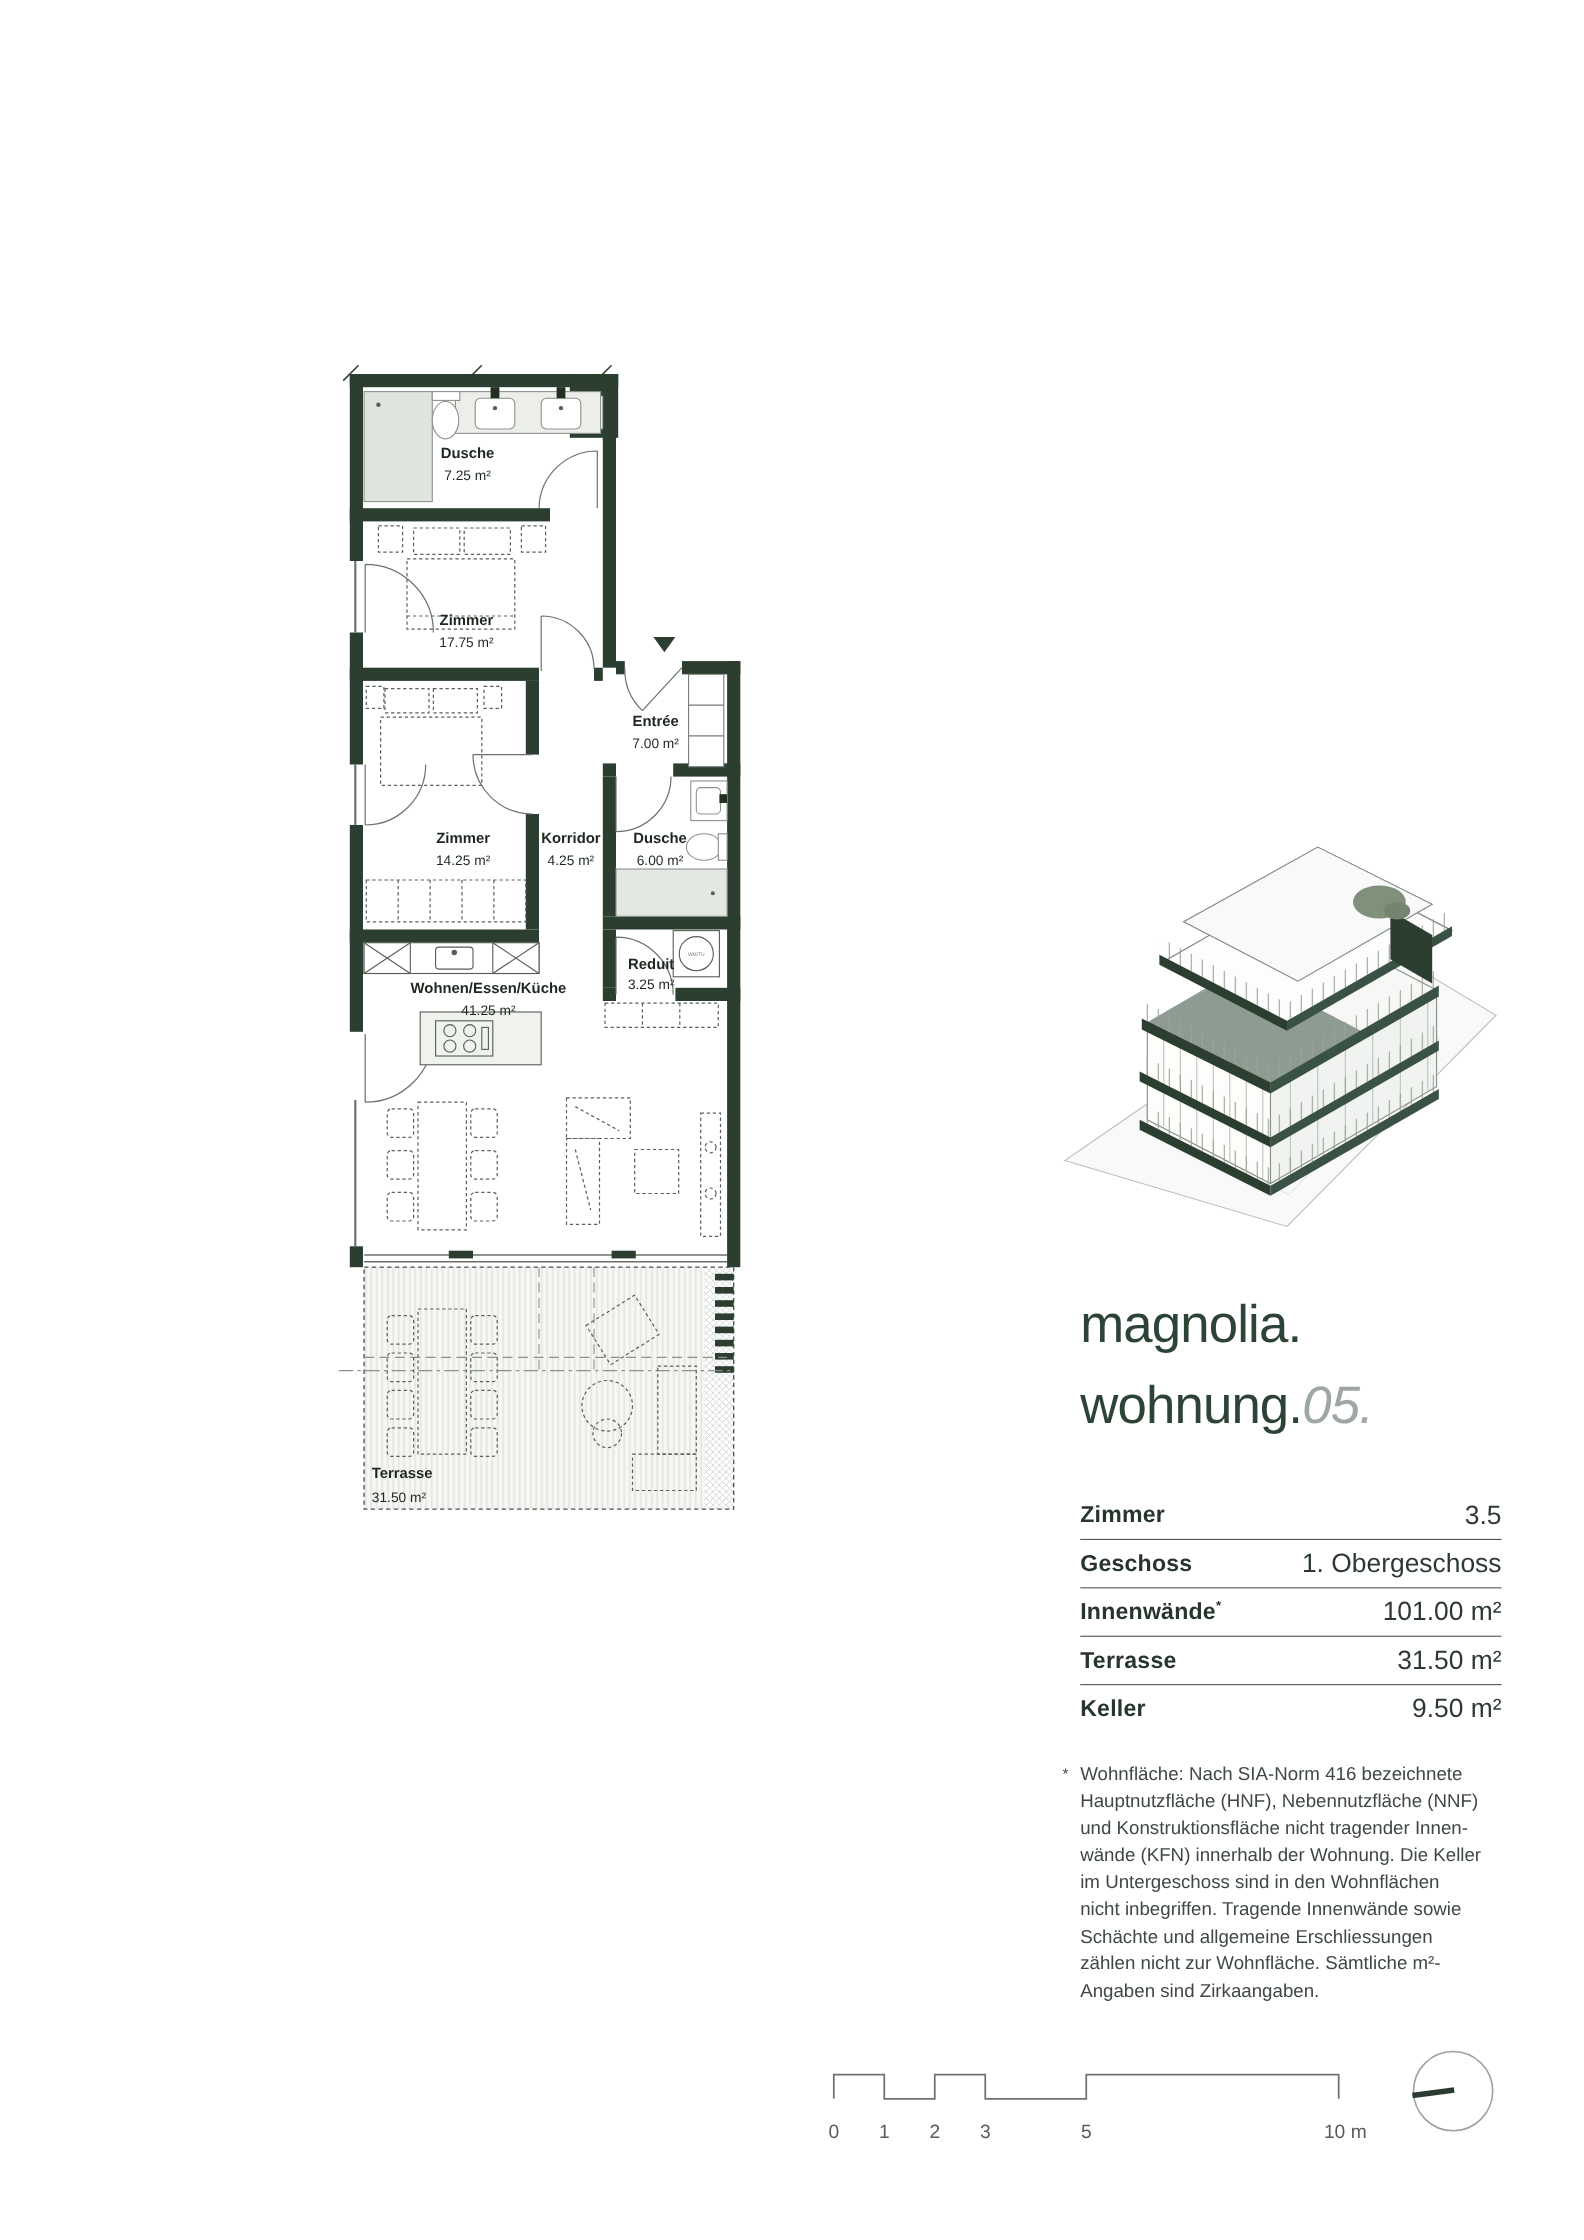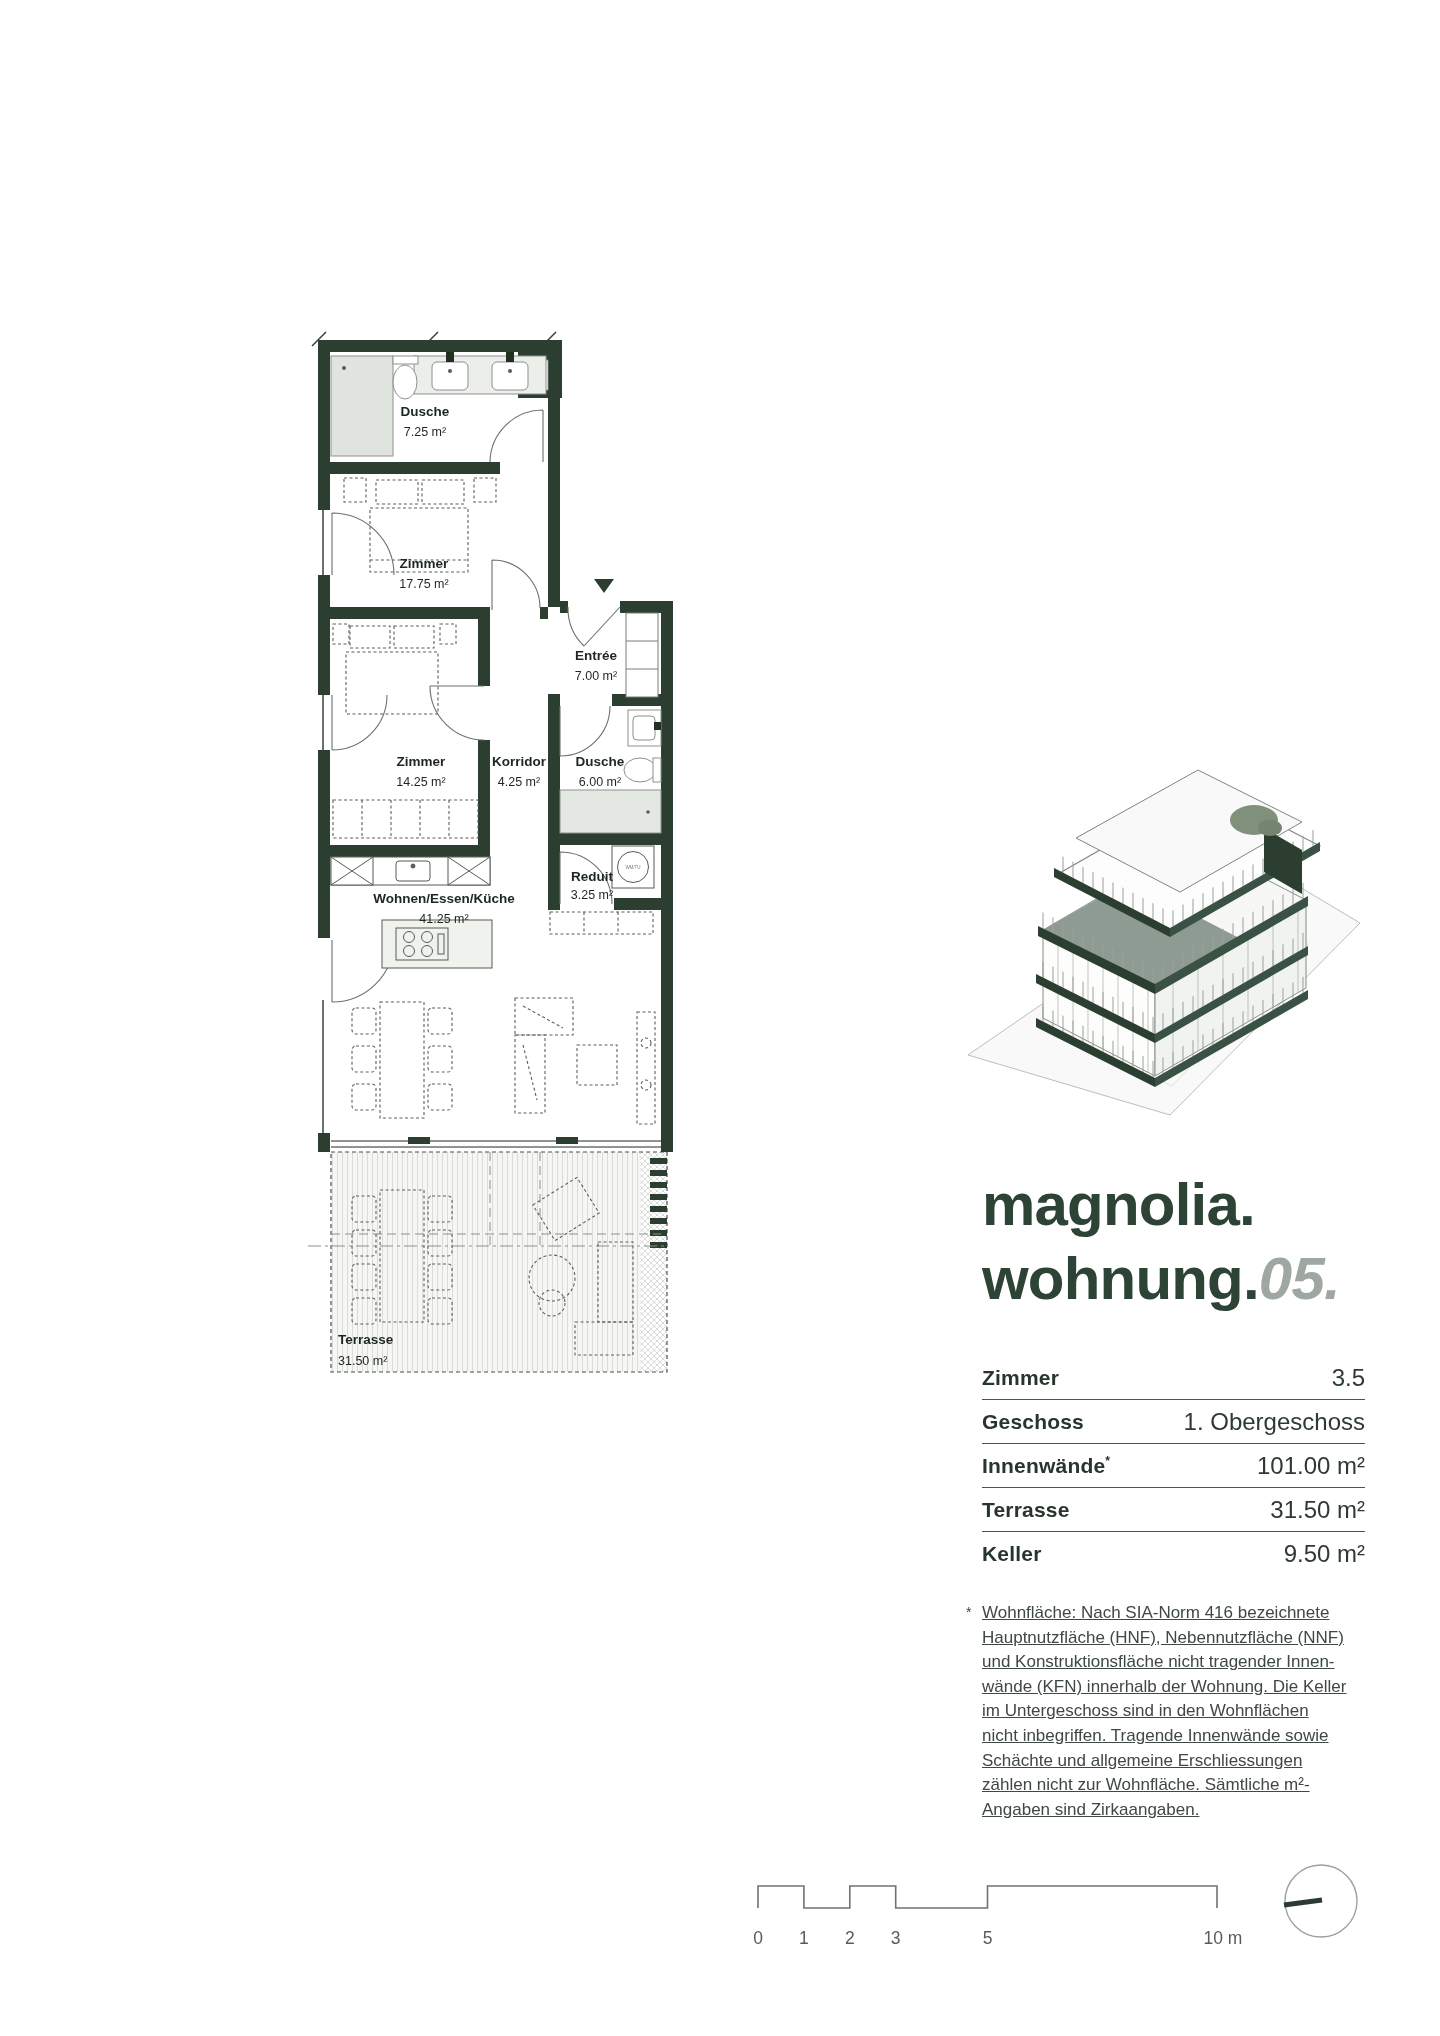--- a/index.html
+++ b/index.html
@@ -2,38 +2,38 @@
 <html><head>
 <meta charset="utf-8">
 <style>
   html,body{margin:0;padding:0;background:#ffffff;}
   .page{position:relative;width:1440px;height:2036px;background:#ffffff;overflow:hidden;
         font-family:"Liberation Sans","DejaVu Sans",sans-serif;color:#2a352d;border-radius:17px;}
   .abs{position:absolute;}
   svg text{font-family:"Liberation Sans","DejaVu Sans",sans-serif;}
 
   
-  .title-block{left:982px;top:1168px;width:420px;line-height:74px;font-size:60px;
-               font-weight:bold;letter-spacing:-0.8px;color:#2d4336;}
+  .title-block{left:982px;top:1168px;width:420px;line-height:74px;font-size:48px;
+               font-weight:normal;letter-spacing:-0.8px;color:#2d4336;}
   .unit-number{font-style:italic;color:#9ea7a0;margin-top:29px;}
 
   
   .spec-table{left:982px;top:1356px;width:383px;}
   .spec-row{display:flex;justify-content:space-between;align-items:center;height:43px;
             border-bottom:1px solid #4c554e;}
   .spec-row:last-child{border-bottom:none;}
   .spec-label{font-weight:bold;font-size:21px;color:#27352c;letter-spacing:0.2px;}
   .spec-label sup{font-size:12px;}
   .spec-value{font-size:24px;color:#2e3a31;}
 
   
   .footnote{left:966px;top:1601px;width:430px;display:flex;font-size:17px;
             line-height:24.6px;color:#3f4842;}
   .footnote-marker{width:16px;flex:0 0 16px;font-size:14px;position:relative;top:-1px;}
-  .footnote-text{white-space:pre-line;text-decoration:underline;}
+  .footnote-text{white-space:pre-line;}
 </style>
 </head>
 <body>
 
 <div class="page">
 
   <svg class="abs" style="left:300px;top:325px;" width="400" height="1075" viewBox="300 325 400 1075">
     <defs>
       <pattern id="vlines" width="5" height="8" patternUnits="userSpaceOnUse">
         <path d="M2.5,0 V8" stroke="#d9ddd6" stroke-width="1"></path>

